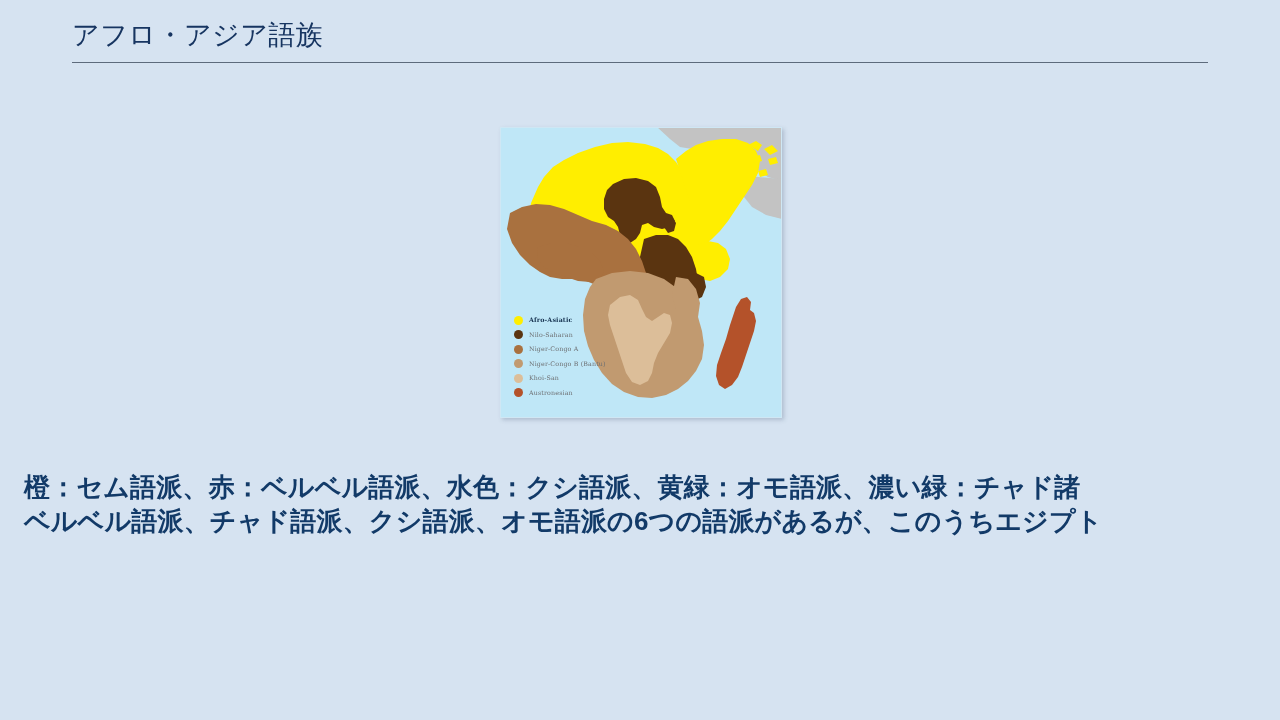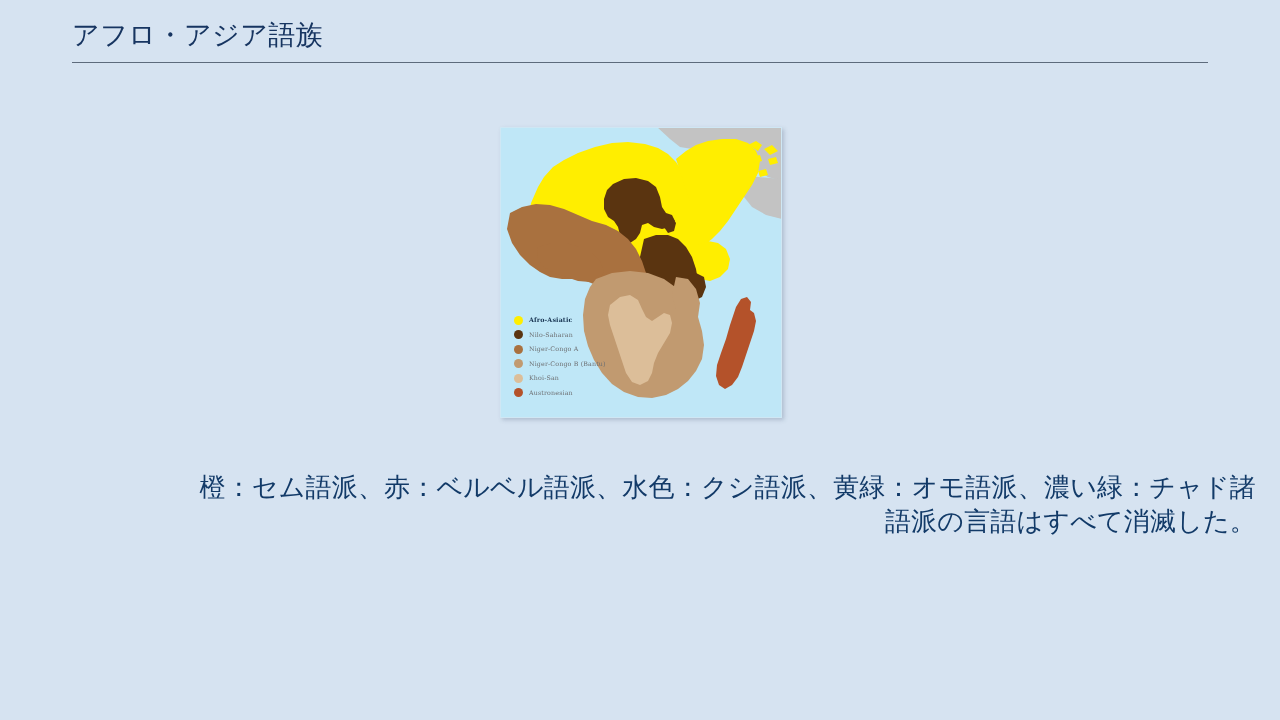--- a/index.html
+++ b/index.html
@@ -93,25 +93,26 @@
     color: #14304e;
     font-weight: 700;
   }
 
   
   .caption {
     position: absolute;
     left: 24px;
     top: 470px;
     width: 1232px;
-    text-align: right;
+    text-align: left;
     font-size: 26px;
     line-height: 34px;
     color: #123a68;
     letter-spacing: 0.2px;
+    font-weight: bold;
   }
   .caption p { margin: 0; }
 </style>
 </head>
 <body>
 
 <div class="slide">
 
   <div class="title-block">
     <div class="slide-title">アフロ・アジア語族</div>
@@ -203,16 +204,16 @@
       </div>
       <div class="legend-row">
         <span class="legend-swatch" style="background:#b4522a"></span>
         <span class="legend-label">Austronesian</span>
       </div>
     </div>
   </div>
 
   <div class="caption">
     <p>橙：セム語派、赤：ベルベル語派、水色：クシ語派、黄緑：オモ語派、濃い緑：チャド諸</p>
-    <p>語派の言語はすべて消滅した。</p>
+    <p>ベルベル語派、チャド語派、クシ語派、オモ語派の6つの語派があるが、このうちエジプト</p>
   </div>
 
 </div>
 
 </body></html>

